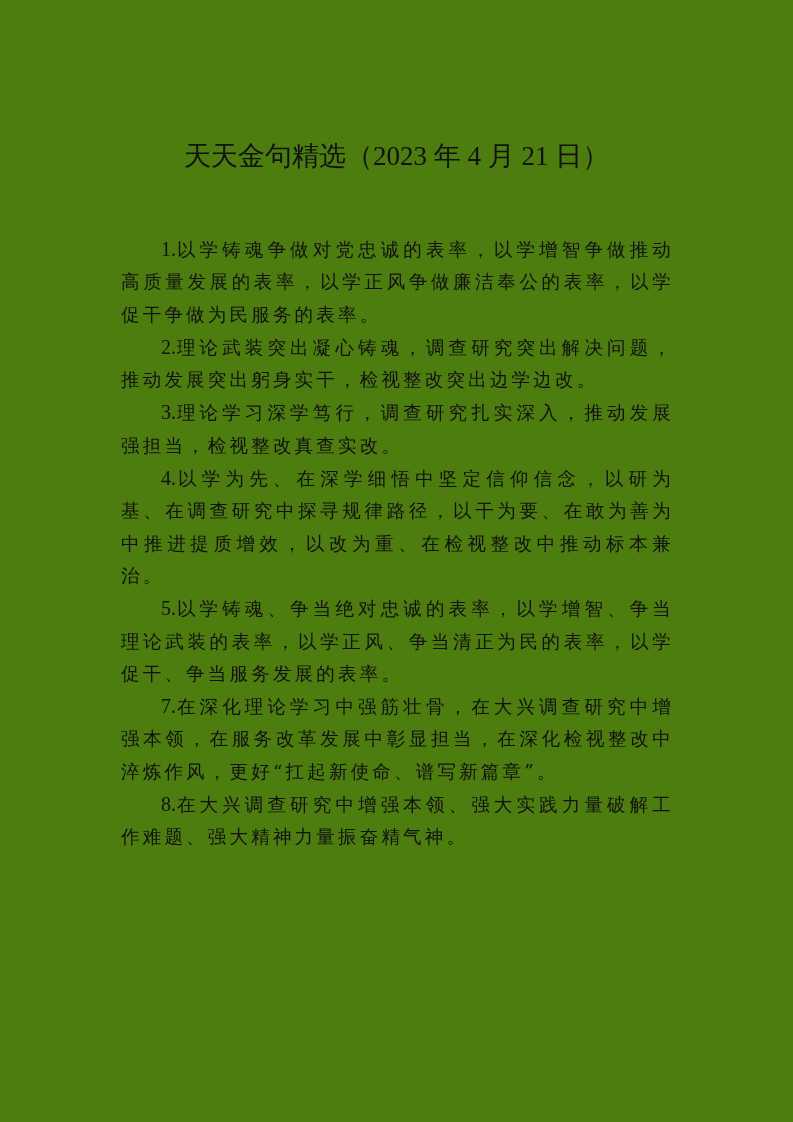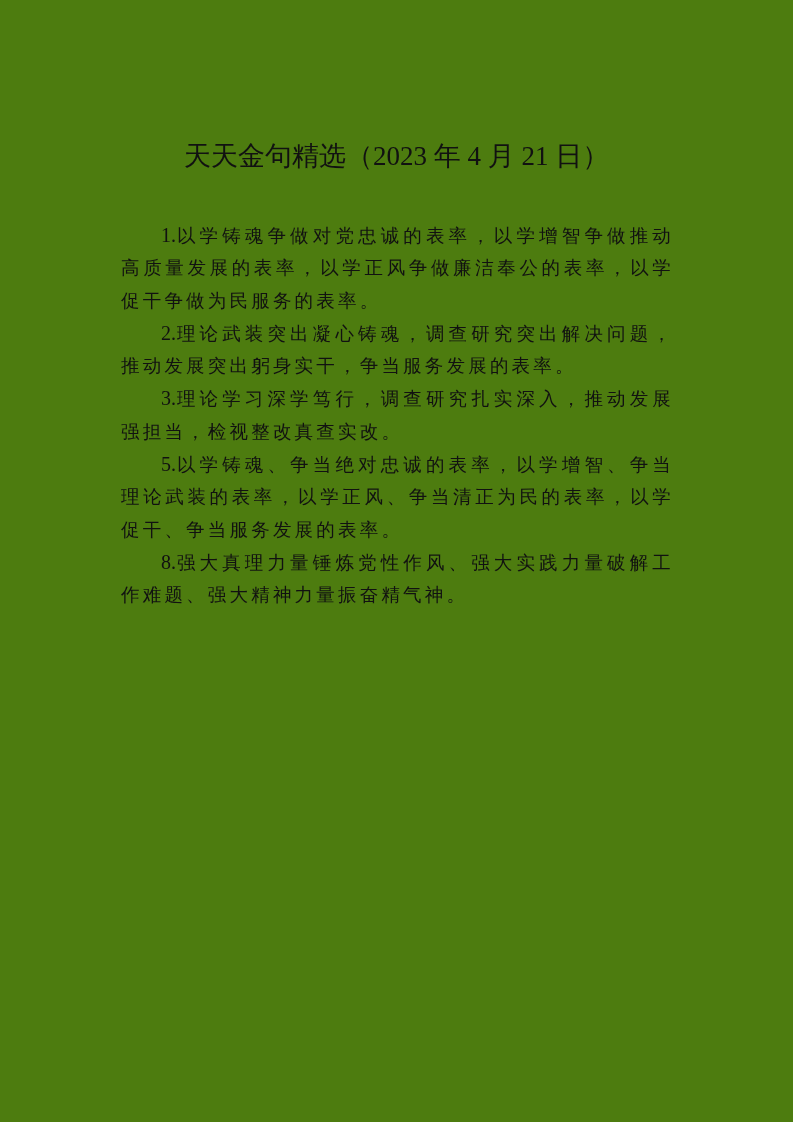--- a/index.html
+++ b/index.html
@@ -9,33 +9,35 @@
       background: #4d7c0f; color: #111111;
       font-family: "DejaVu Serif", "Liberation Serif", serif;
     }
     .title {
       position: absolute; left: 0; right: 0; top: 138px;
       text-align: center; font-size: 27px; line-height: 36px;
       font-family: "Liberation Serif", "DejaVu Serif", serif;
       color: #111; letter-spacing: 0px;
     }
     .body {
-      position: absolute; left: 121px; width: 553px; top: 219px;
+      position: absolute; left: 121px; width: 553px; top: 233px;
       font-size: 18.5px; line-height: 32.3px; letter-spacing: 3.2px;
       text-align: justify; text-justify: inter-character;
     }
     .para { margin: 0; text-indent: 40px; }
     .num { font-family: "Liberation Serif", "DejaVu Serif", serif; letter-spacing: 0; font-size: 20px; }
   </style>
 </head>
 <body>
 
 <div class="page">
   <div class="title">天天金句精选（2023 年 4 月 21 日）</div>
 
   <div class="body">
     <p class="para"><span class="num">1.</span><span>以学铸魂争做对党忠诚的表率，以学增智争做推动高质量发展的表率，以学正风争做廉洁奉公的表率，以学促干争做为民服务的表率。</span></p>
-    <p class="para"><span class="num">2.</span><span>理论武装突出凝心铸魂，调查研究突出解决问题，推动发展突出躬身实干，争当服务发展的表率。</span></p>
+    <p class="para"><span class="num">2.</span><span>理论武装突出凝心铸魂，调查研究突出解决问题，推动发展突出躬身实干，检视整改突出边学边改。</span></p>
     <p class="para"><span class="num">3.</span><span>理论学习深学笃行，调查研究扎实深入，推动发展强担当，检视整改真查实改。</span></p>
+    <p class="para"><span class="num">4.</span><span>以学为先、在深学细悟中坚定信仰信念，以研为基、在调查研究中探寻规律路径，以干为要、在敢为善为中推进提质增效，以改为重、在检视整改中推动标本兼治。</span></p>
     <p class="para"><span class="num">5.</span><span>以学铸魂、争当绝对忠诚的表率，以学增智、争当理论武装的表率，以学正风、争当清正为民的表率，以学促干、争当服务发展的表率。</span></p>
-    <p class="para"><span class="num">8.</span><span>强大真理力量锤炼党性作风、强大实践力量破解工作难题、强大精神力量振奋精气神。</span></p>
+    <p class="para"><span class="num">7.</span><span>在深化理论学习中强筋壮骨，在大兴调查研究中增强本领，在服务改革发展中彰显担当，在深化检视整改中淬炼作风，更好“扛起新使命、谱写新篇章”。</span></p>
+    <p class="para"><span class="num">8.</span><span>在大兴调查研究中增强本领、强大实践力量破解工作难题、强大精神力量振奋精气神。</span></p>
   </div>
 </div>
 
 </body></html>

